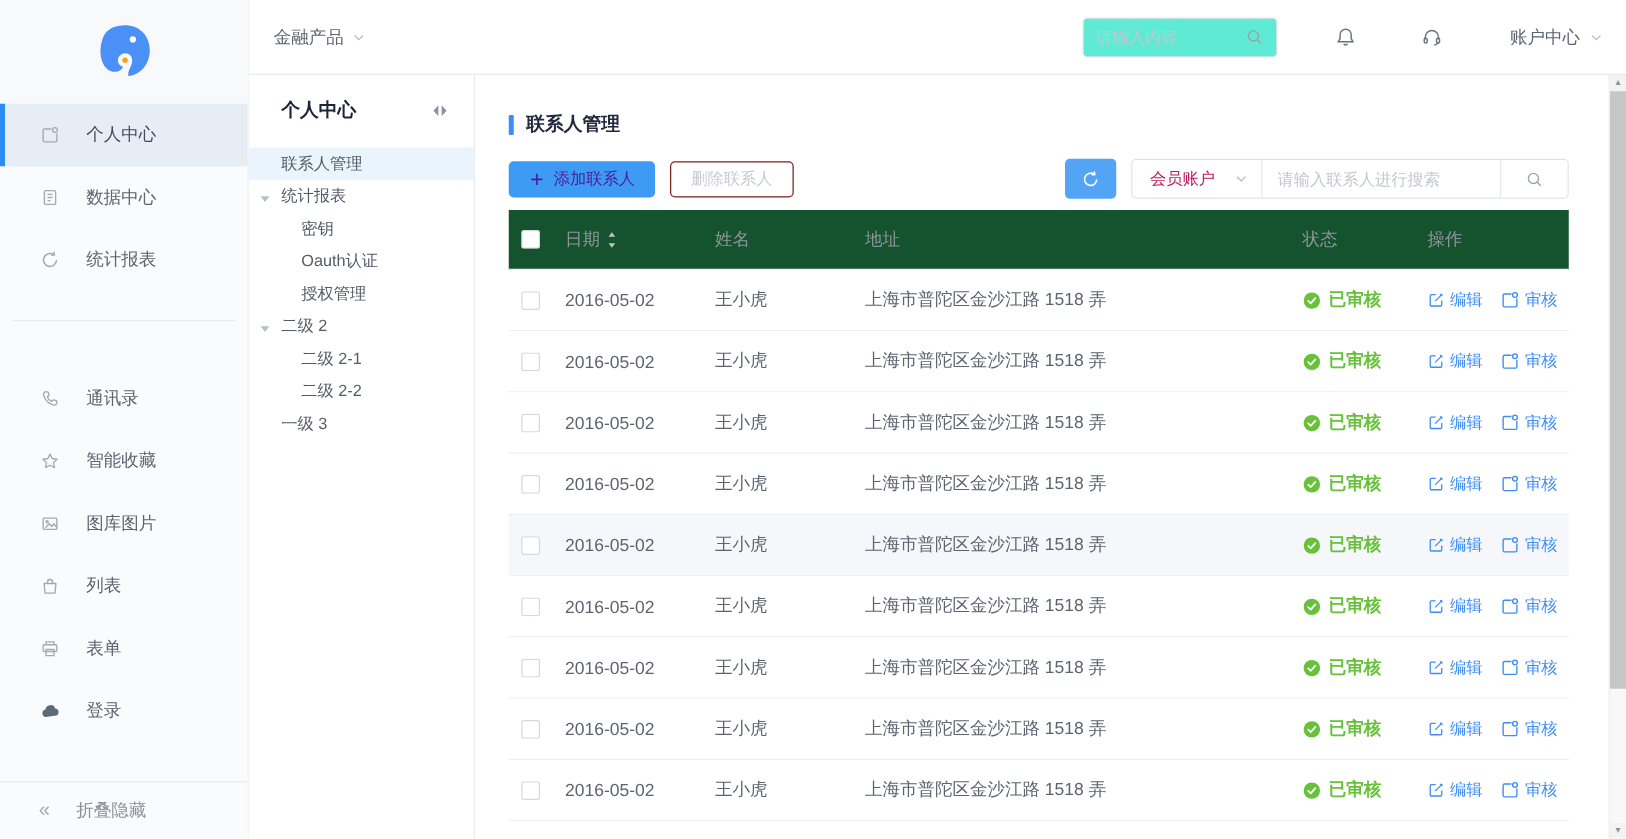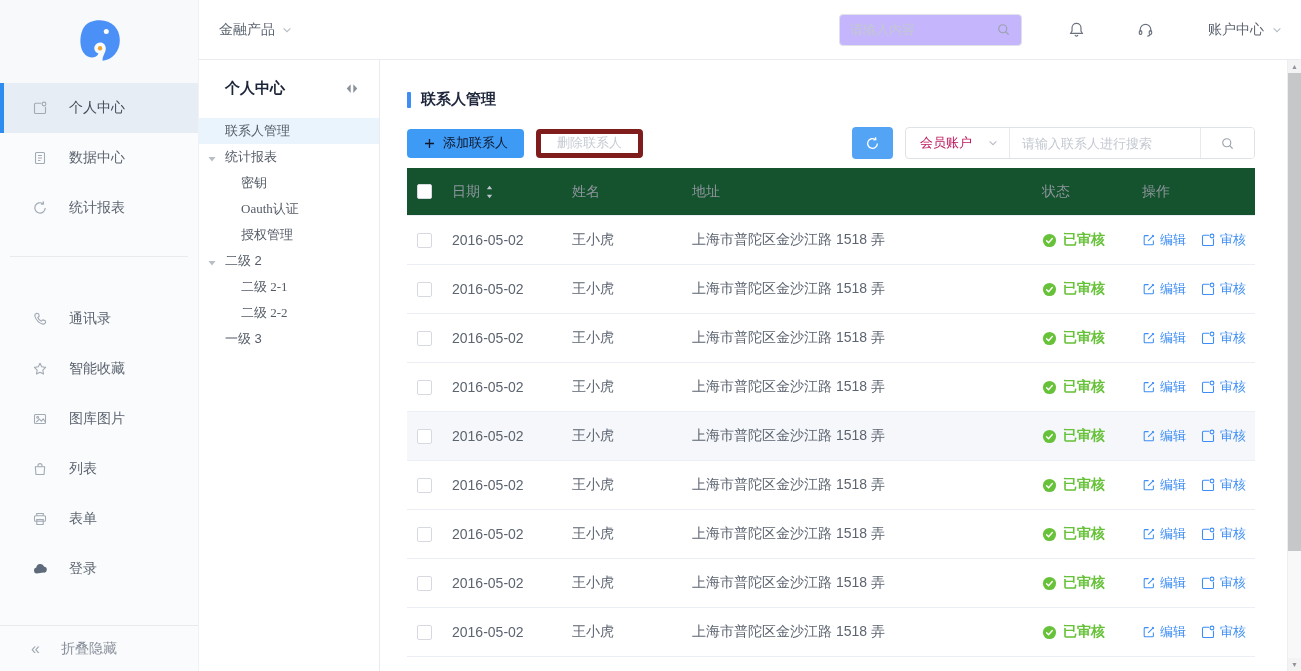--- a/index.html
+++ b/index.html
@@ -18,50 +18,50 @@
   .side-divider { height:1px; background:#e8ebee; margin:23px 10px 37px 10px; }
   .collapse-bar { position:absolute; left:0; bottom:0; width:100%; height:46px; background:#fafbfc; border-top:1px solid #e8ebee; display:flex; align-items:center; padding-left:31px; gap:21px; color:#8a919c; font-size:14px; cursor:pointer; }
   .collapse-bar .gicon { font-size:16px; color:#a2aab4; line-height:1; }
 
   
   .right-col { flex:1; display:flex; flex-direction:column; min-width:0; }
   .topbar { height:60px; flex:0 0 60px; border-bottom:1px solid #e9ebef; display:flex; align-items:center; padding:0 18px 0 20px; background:#fff; }
   .product { display:flex; align-items:center; gap:6px; color:#5c6470; cursor:pointer; }
   .chev { color:#b6bcc5; display:inline-flex; }
   .top-spacer { flex:1; }
-  .top-search { width:183px; height:32px; border:1px solid #dfe3e8; border-radius:4px; display:flex; align-items:center; padding:0 10px; background:#c4b5fd; }
+  .top-search { width:156px; height:32px; border:1px solid #dfe3e8; border-radius:4px; display:flex; align-items:center; padding:0 10px; background:#5eead4; }
   .top-search input { border:none; outline:none; flex:1; min-width:0; font-size:13px; color:#515a6e; background:transparent; }
   .top-search input::placeholder { color:#c3c8d0; }
   .top-search .icon { color:#9aa2ac; }
   .top-icon { margin-left:46px; color:#6a727e; display:inline-flex; cursor:pointer; }
   .top-icon.headset { margin-left:52px; }
   .account { margin-left:54px; display:flex; align-items:center; gap:7px; color:#5c6470; cursor:pointer;text-align:right; }
 
   .body-row { flex:1; display:flex; min-height:0; }
 
   
   .submenu { width:181px; flex:0 0 181px; border-right:1px solid #e9ebef; padding-top:18px; background:#fff; }
   .submenu-title { display:flex; align-items:center; justify-content:space-between; padding:0 20px 0 26px; font-size:15px; font-weight:bold; color:#1c2438; height:20px; }
   .submenu-title .icon { color:#8a919c; }
   .submenu-list { margin-top:20px; }
   .sub-item { height:26px; display:flex; align-items:center; font-size:13px; color:#545b66; padding-left:26px; position:relative; cursor:pointer; }
-  .sub-item.level2 { padding-left:42px;font-family:Liberation Serif, serif; }
+  .sub-item.level2 { padding-left:42px; }
   .sub-item.selected { background:#eaf4fc; }
   .sub-caret { position:absolute; left:8px; top:8px; color:#b8bec7; }
 
   
   .content { flex:1; min-width:0; padding:14px 32px 0 27px; overflow:hidden; background:#fff; }
   .page-title { margin-top:16px; display:flex; align-items:center; gap:10px; }
   .title-bar { width:4px; height:16px; background:#3d8df5; border-radius:1px; }
   .page-title h1 { font-size:15px; color:#20293d; font-weight:bold; }
 
   .toolbar { margin-top:18px; height:32px; display:flex; align-items:center; }
   .btn { border-radius:4px; font-size:13px; display:inline-flex; align-items:center; justify-content:center; cursor:pointer; }
-  .btn-add { height:29px; padding:0 16px; background:#3d9af5; color:#0f172a; gap:7px; border:none; }
-  .btn-delete { height:29px; padding:0 16px; margin-left:12px; background:#fff; color:#c6cbd3; border:5px solid #7f1d1d; cursor:not-allowed; }
+  .btn-add { height:29px; padding:0 16px; background:#3d9af5; color:#4c1d95; gap:7px; border:none; }
+  .btn-delete { height:29px; padding:0 16px; margin-left:12px; background:#fff; color:#c6cbd3; border:1px solid #7f1d1d; cursor:not-allowed; }
   .toolbar-spacer { flex:1; }
   .btn-refresh { width:41px; height:32px; background:#54a4f6; color:#fff; border:none; border-radius:4px; margin-right:12px; }
   .filter-group { display:flex; height:32px; border:1px solid #dfe3e8; border-radius:4px; overflow:hidden; background:#fff; }
   .filter-select { width:104px; display:flex; align-items:center; justify-content:space-between; padding:0 10px 0 14px; font-size:13px; color:#be185d; border-right:1px solid #e6e9ed; cursor:pointer; }
   .filter-input { width:190px; display:flex; align-items:center; padding:0 12px; }
   .filter-input input { border:none; outline:none; width:100%; font-size:13px; color:#515a6e; background:transparent; }
   .filter-input input::placeholder { color:#c3c8d0; }
   .search-btn { width:54px; border-left:1px solid #e6e9ed; display:flex; align-items:center; justify-content:center; color:#9aa2ac; background:#fff; cursor:pointer; }
 
   

